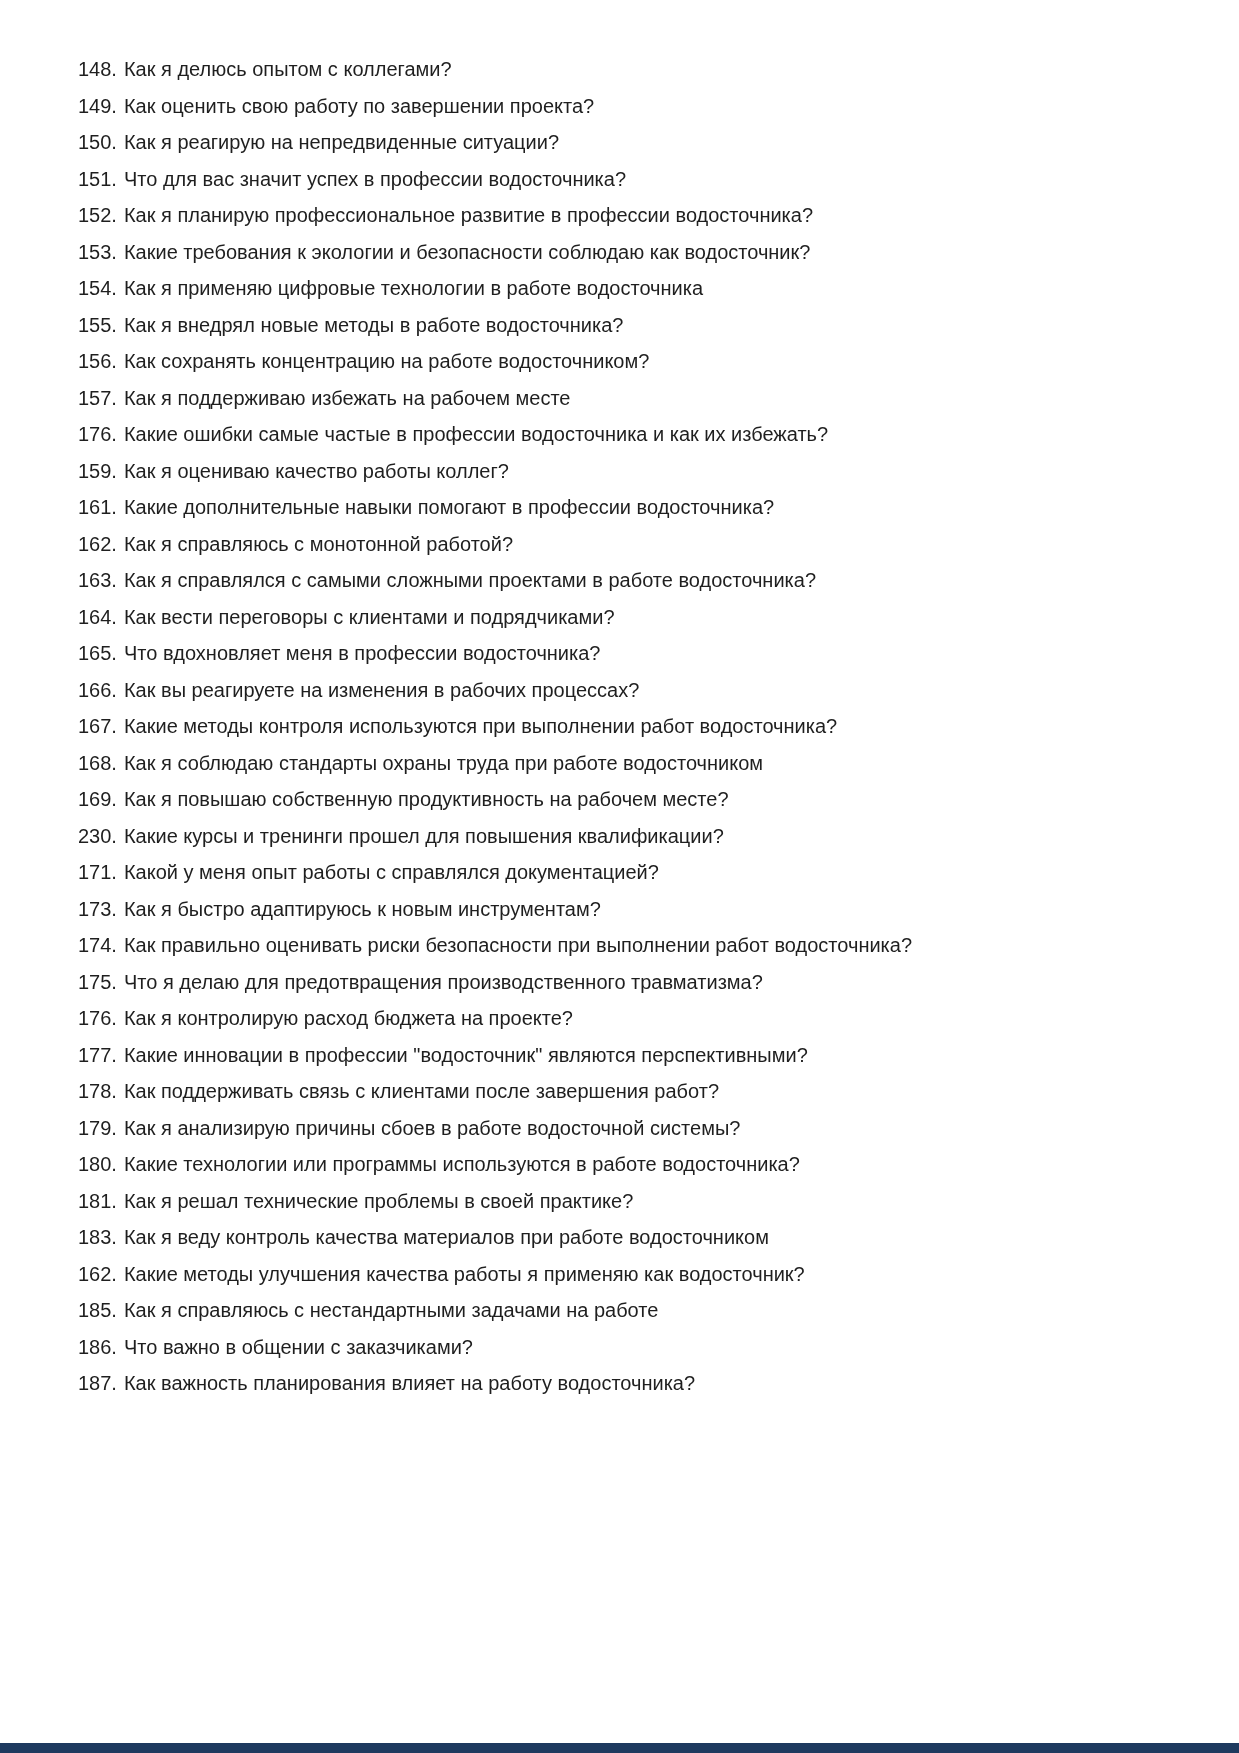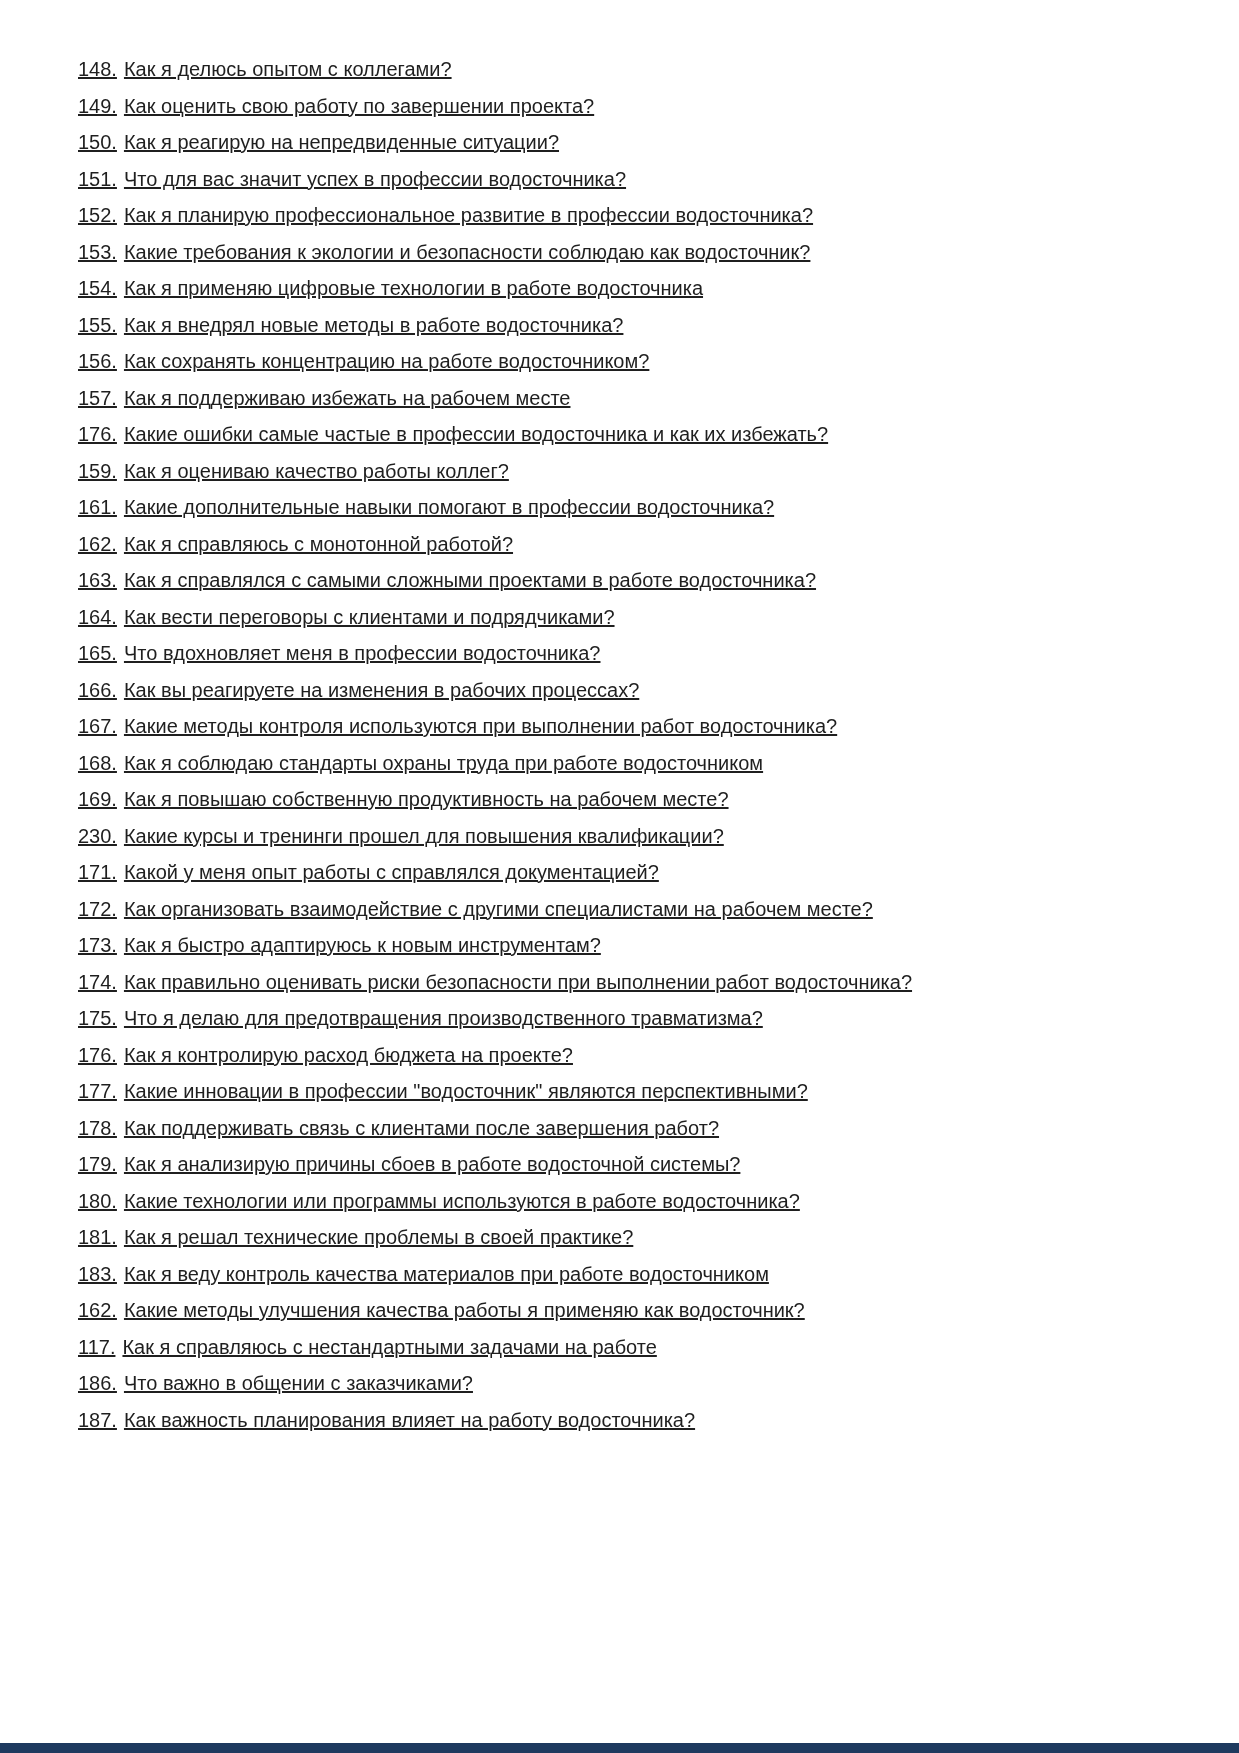--- a/index.html
+++ b/index.html
@@ -15,21 +15,20 @@
     position: relative;
     overflow: hidden;
   }
   .content {
     padding: 51px 40px 0 78px;
   }
   .question-line {
     font-size: 20px;
     line-height: 36.5px;
     white-space: nowrap;
-    text-decoration: underline;
   }
   .q-num {
     margin-right: 7px;
   }
   .bottom-bar {
     position: absolute;
     left: 0;
     bottom: 0;
     width: 100%;
     height: 10px;
@@ -80,21 +79,20 @@
   <div class="question-line"><span class="q-num">167.</span><span>Какие методы контроля используются при выполнении работ водосточника?</span></div>
 
   <div class="question-line"><span class="q-num">168.</span><span>Как я соблюдаю стандарты охраны труда при работе водосточником</span></div>
 
   <div class="question-line"><span class="q-num">169.</span><span>Как я повышаю собственную продуктивность на рабочем месте?</span></div>
 
   <div class="question-line"><span class="q-num">230.</span><span>Какие курсы и тренинги прошел для повышения квалификации?</span></div>
 
   <div class="question-line"><span class="q-num">171.</span><span>Какой у меня опыт работы с справлялся документацией?</span></div>
 
-  <div class="question-line"><span class="q-num">172.</span><span>Как организовать взаимодействие с другими специалистами на рабочем месте?</span></div>
 
   <div class="question-line"><span class="q-num">173.</span><span>Как я быстро адаптируюсь к новым инструментам?</span></div>
 
   <div class="question-line"><span class="q-num">174.</span><span>Как правильно оценивать риски безопасности при выполнении работ водосточника?</span></div>
 
   <div class="question-line"><span class="q-num">175.</span><span>Что я делаю для предотвращения производственного травматизма?</span></div>
 
   <div class="question-line"><span class="q-num">176.</span><span>Как я контролирую расход бюджета на проекте?</span></div>
 
   <div class="question-line"><span class="q-num">177.</span><span>Какие инновации в профессии "водосточник" являются перспективными?</span></div>
@@ -105,20 +103,20 @@
 
   <div class="question-line"><span class="q-num">180.</span><span>Какие технологии или программы используются в работе водосточника?</span></div>
 
   <div class="question-line"><span class="q-num">181.</span><span>Как я решал технические проблемы в своей практике?</span></div>
 
 
   <div class="question-line"><span class="q-num">183.</span><span>Как я веду контроль качества материалов при работе водосточником</span></div>
 
   <div class="question-line"><span class="q-num">162.</span><span>Какие методы улучшения качества работы я применяю как водосточник?</span></div>
 
-  <div class="question-line"><span class="q-num">117.</span><span>Как я справляюсь с нестандартными задачами на работе</span></div>
+  <div class="question-line"><span class="q-num">185.</span><span>Как я справляюсь с нестандартными задачами на работе</span></div>
 
   <div class="question-line"><span class="q-num">186.</span><span>Что важно в общении с заказчиками?</span></div>
 
   <div class="question-line"><span class="q-num">187.</span><span>Как важность планирования влияет на работу водосточника?</span></div>
 </div>
 
 <div class="bottom-bar" style="background: rgb(30, 58, 95);"></div>
 
 </body></html>

